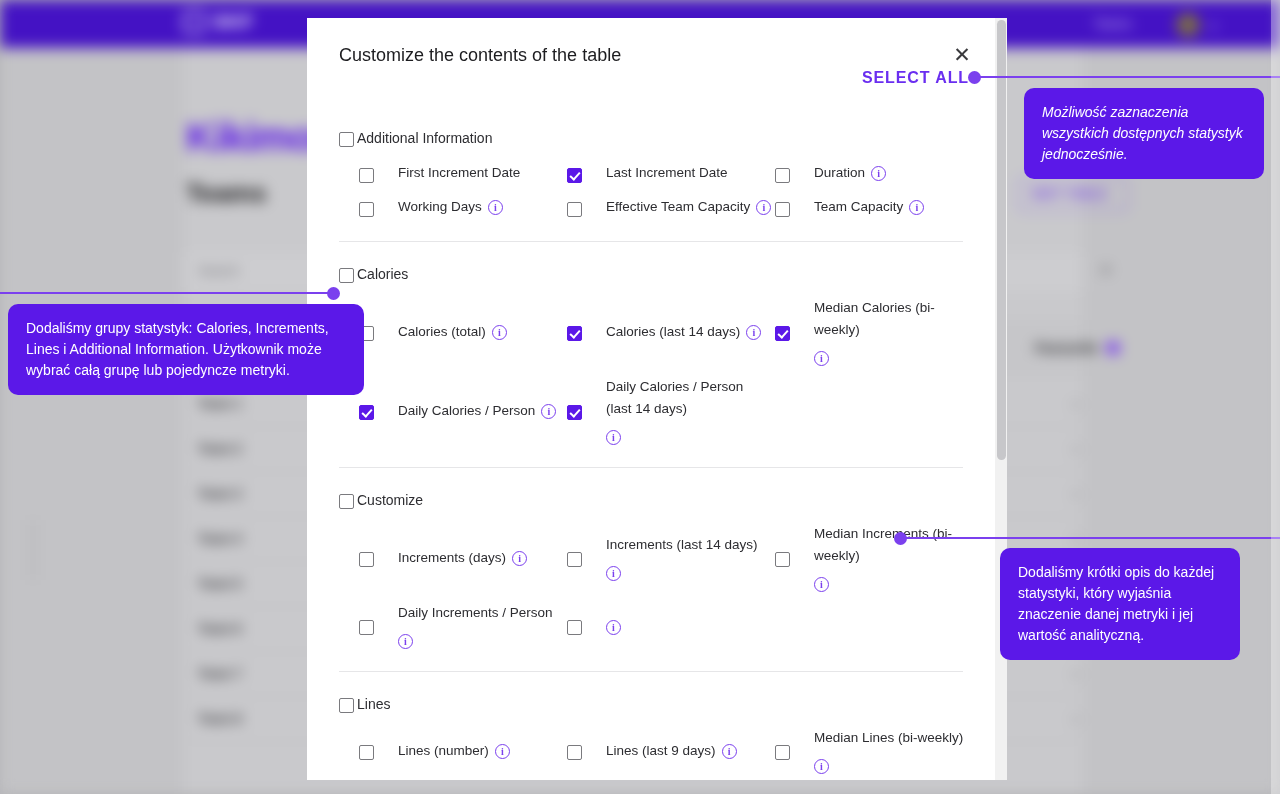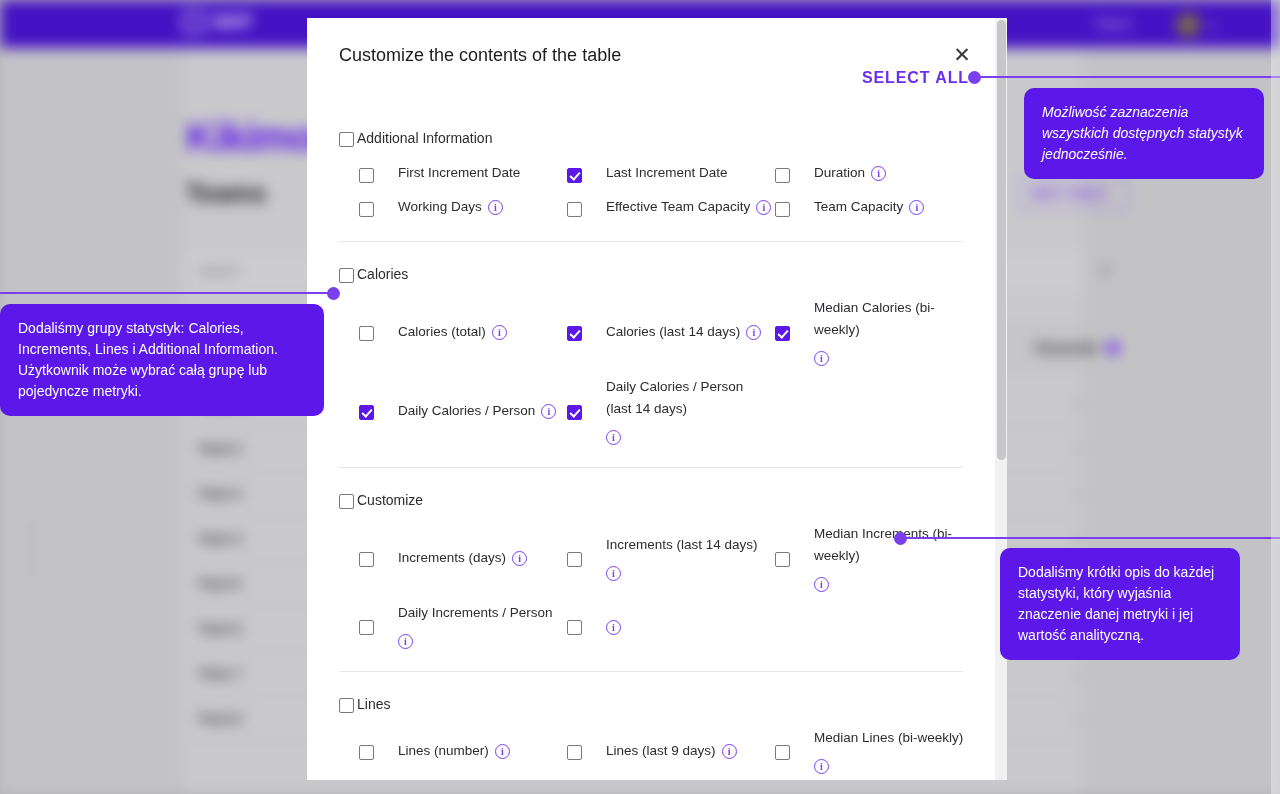--- a/index.html
+++ b/index.html
@@ -206,21 +206,21 @@
     border-radius: 10px; padding: 14px 18px;
     font-size: 14px; line-height: 21px;
   }
   .conn-line { position: absolute; height: 2px; background: #7b40ee; }
   .conn-dot {
     position: absolute; width: 13px; height: 13px; border-radius: 50%;
     background: #7b40ee;
   }
 
   .c-right-top { left: 1024px; top: 88px; width: 240px; font-style: italic; }
-  .c-left      { left: 0;    top: 304px; width: 324px; }
+  .c-left      { left: 8px;    top: 304px; width: 356px; }
   .c-right-bot { left: 1000px; top: 548px; width: 240px; }
 
   
   .page-scroll-track {
     position: absolute; right: 0; top: 0; width: 9px; height: 794px;
     background: rgba(255,255,255,.35);
   }
 </style>
 </head>
 <body>

